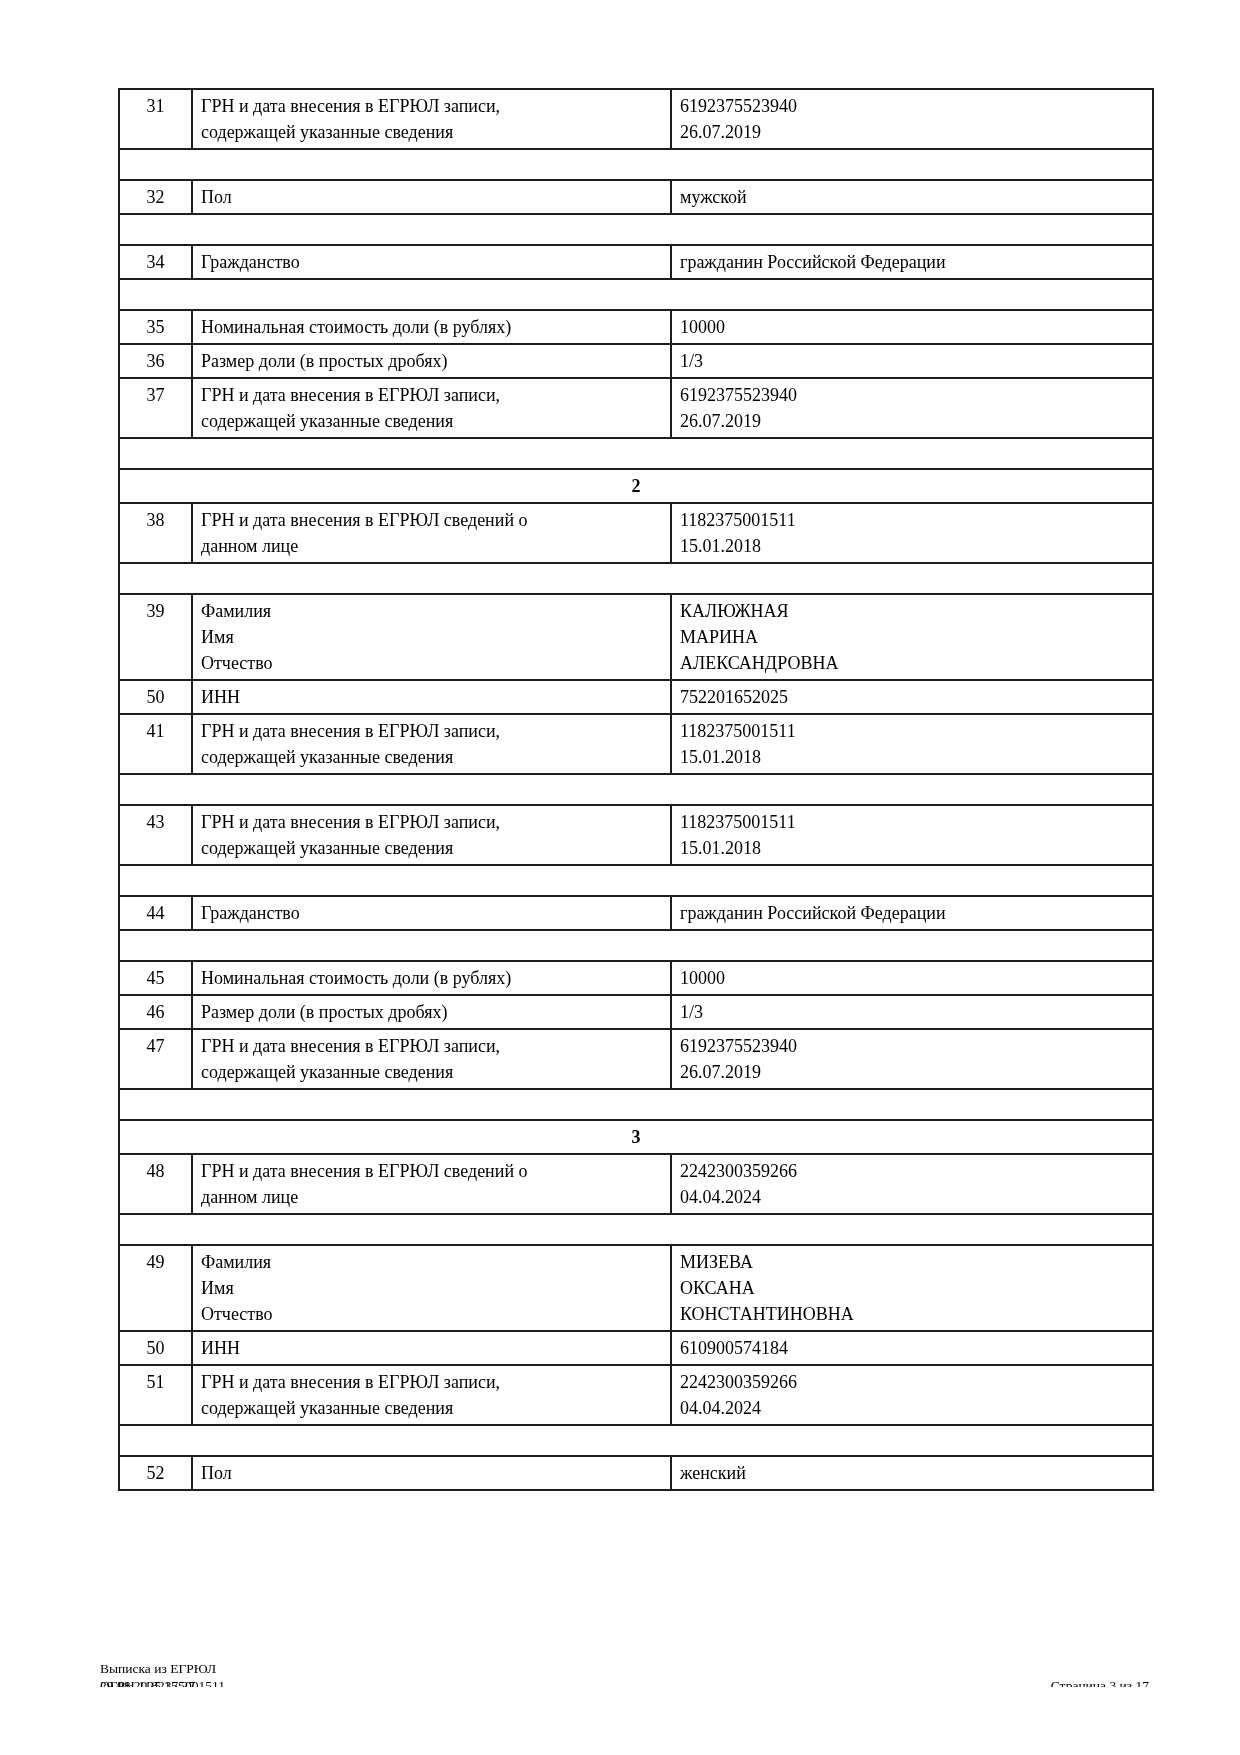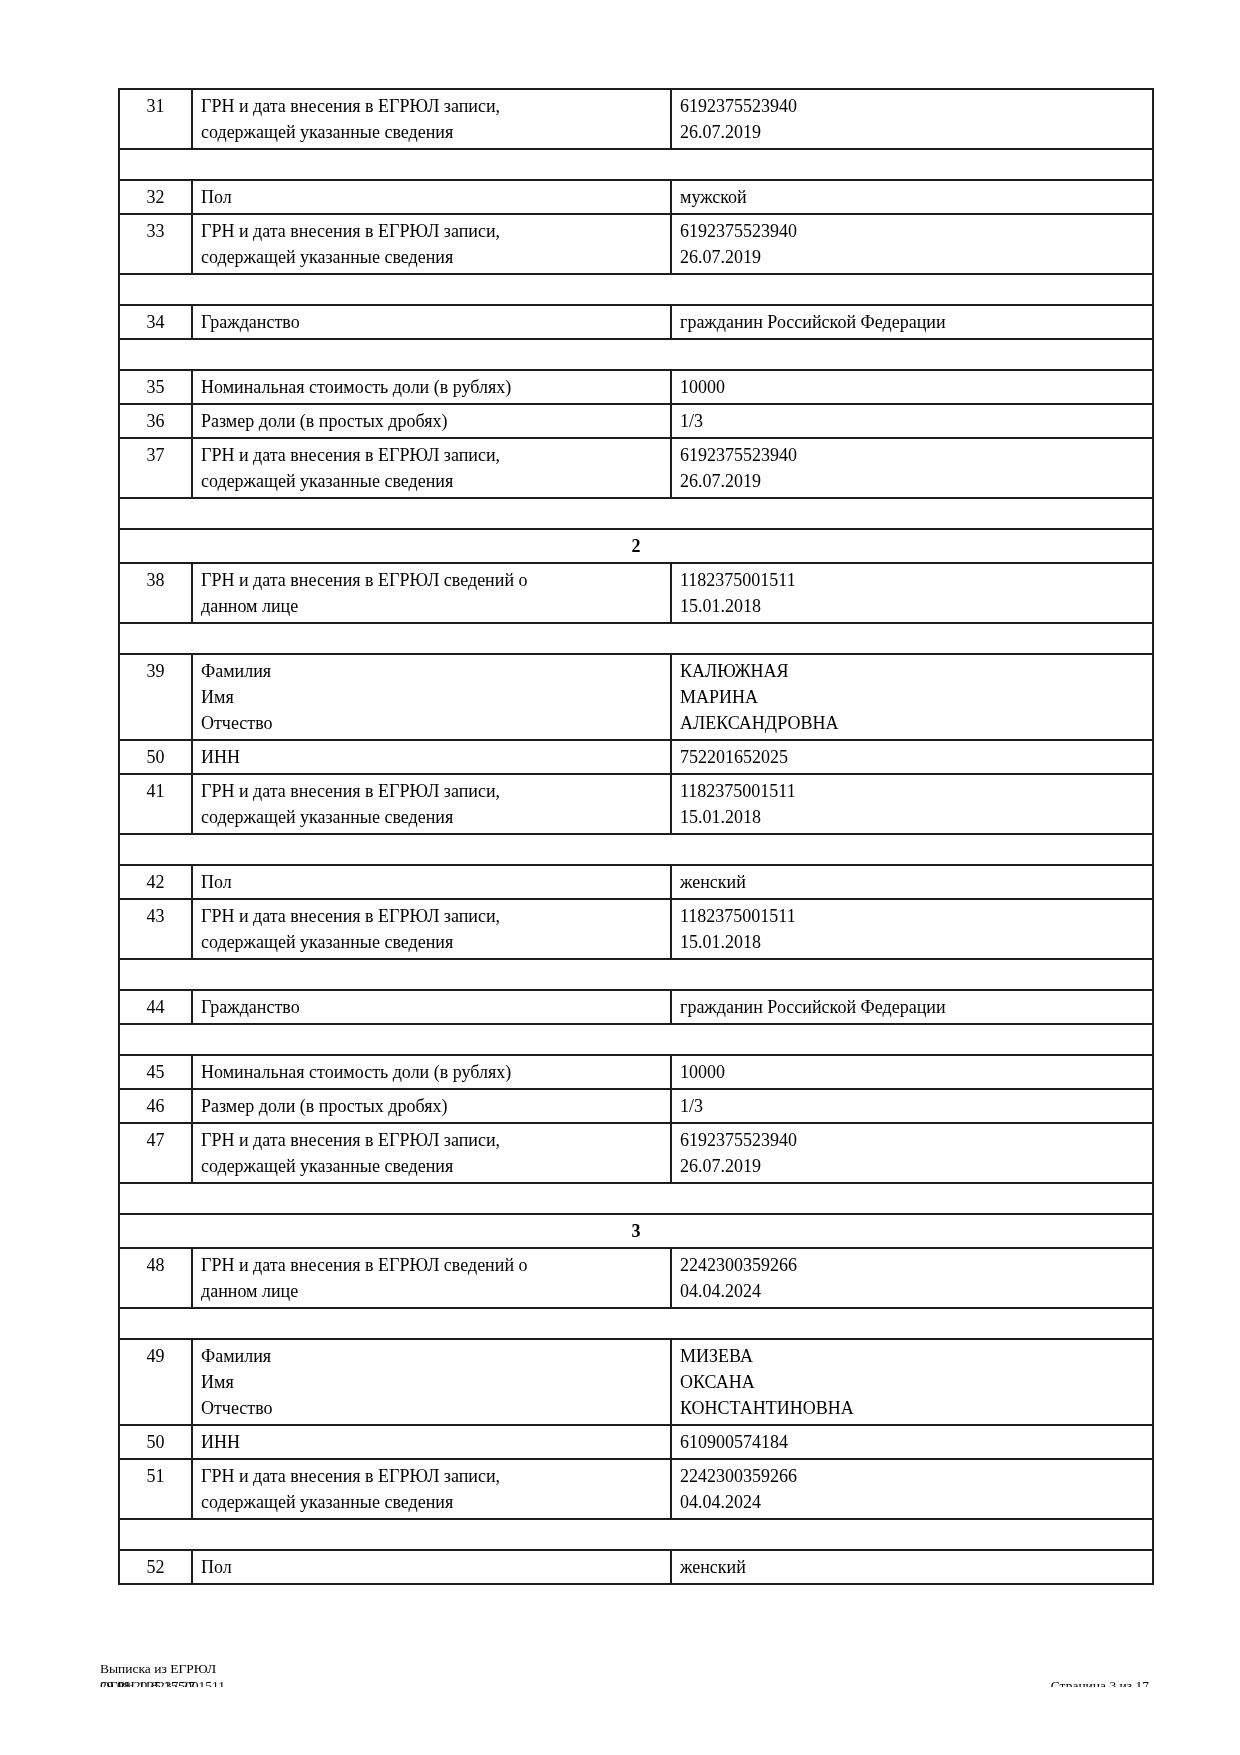--- a/index.html
+++ b/index.html
@@ -76,27 +76,20 @@
 26.07.2019</td>
   </tr>
         <tr class="spacer-row">
     <td colspan="3"></td>
   </tr>
         <tr>
     <td class="c-num">32</td>
     <td class="c-label">Пол</td>
     <td class="c-value">мужской</td>
   </tr>
-        <tr>
-    <td class="c-num">33</td>
-    <td class="c-label">ГРН и дата внесения в ЕГРЮЛ записи,
-содержащей указанные сведения</td>
-    <td class="c-value">6192375523940
-26.07.2019</td>
-  </tr>
         <tr class="spacer-row">
     <td colspan="3"></td>
   </tr>
         <tr>
     <td class="c-num">34</td>
     <td class="c-label">Гражданство</td>
     <td class="c-value">гражданин Российской Федерации</td>
   </tr>
         <tr class="spacer-row">
     <td colspan="3"></td>
@@ -150,25 +143,20 @@
   </tr>
         <tr>
     <td class="c-num">41</td>
     <td class="c-label">ГРН и дата внесения в ЕГРЮЛ записи,
 содержащей указанные сведения</td>
     <td class="c-value">1182375001511
 15.01.2018</td>
   </tr>
         <tr class="spacer-row">
     <td colspan="3"></td>
-  </tr>
-        <tr>
-    <td class="c-num">42</td>
-    <td class="c-label">Пол</td>
-    <td class="c-value">женский</td>
   </tr>
         <tr>
     <td class="c-num">43</td>
     <td class="c-label">ГРН и дата внесения в ЕГРЮЛ записи,
 содержащей указанные сведения</td>
     <td class="c-value">1182375001511
 15.01.2018</td>
   </tr>
         <tr class="spacer-row">
     <td colspan="3"></td>

